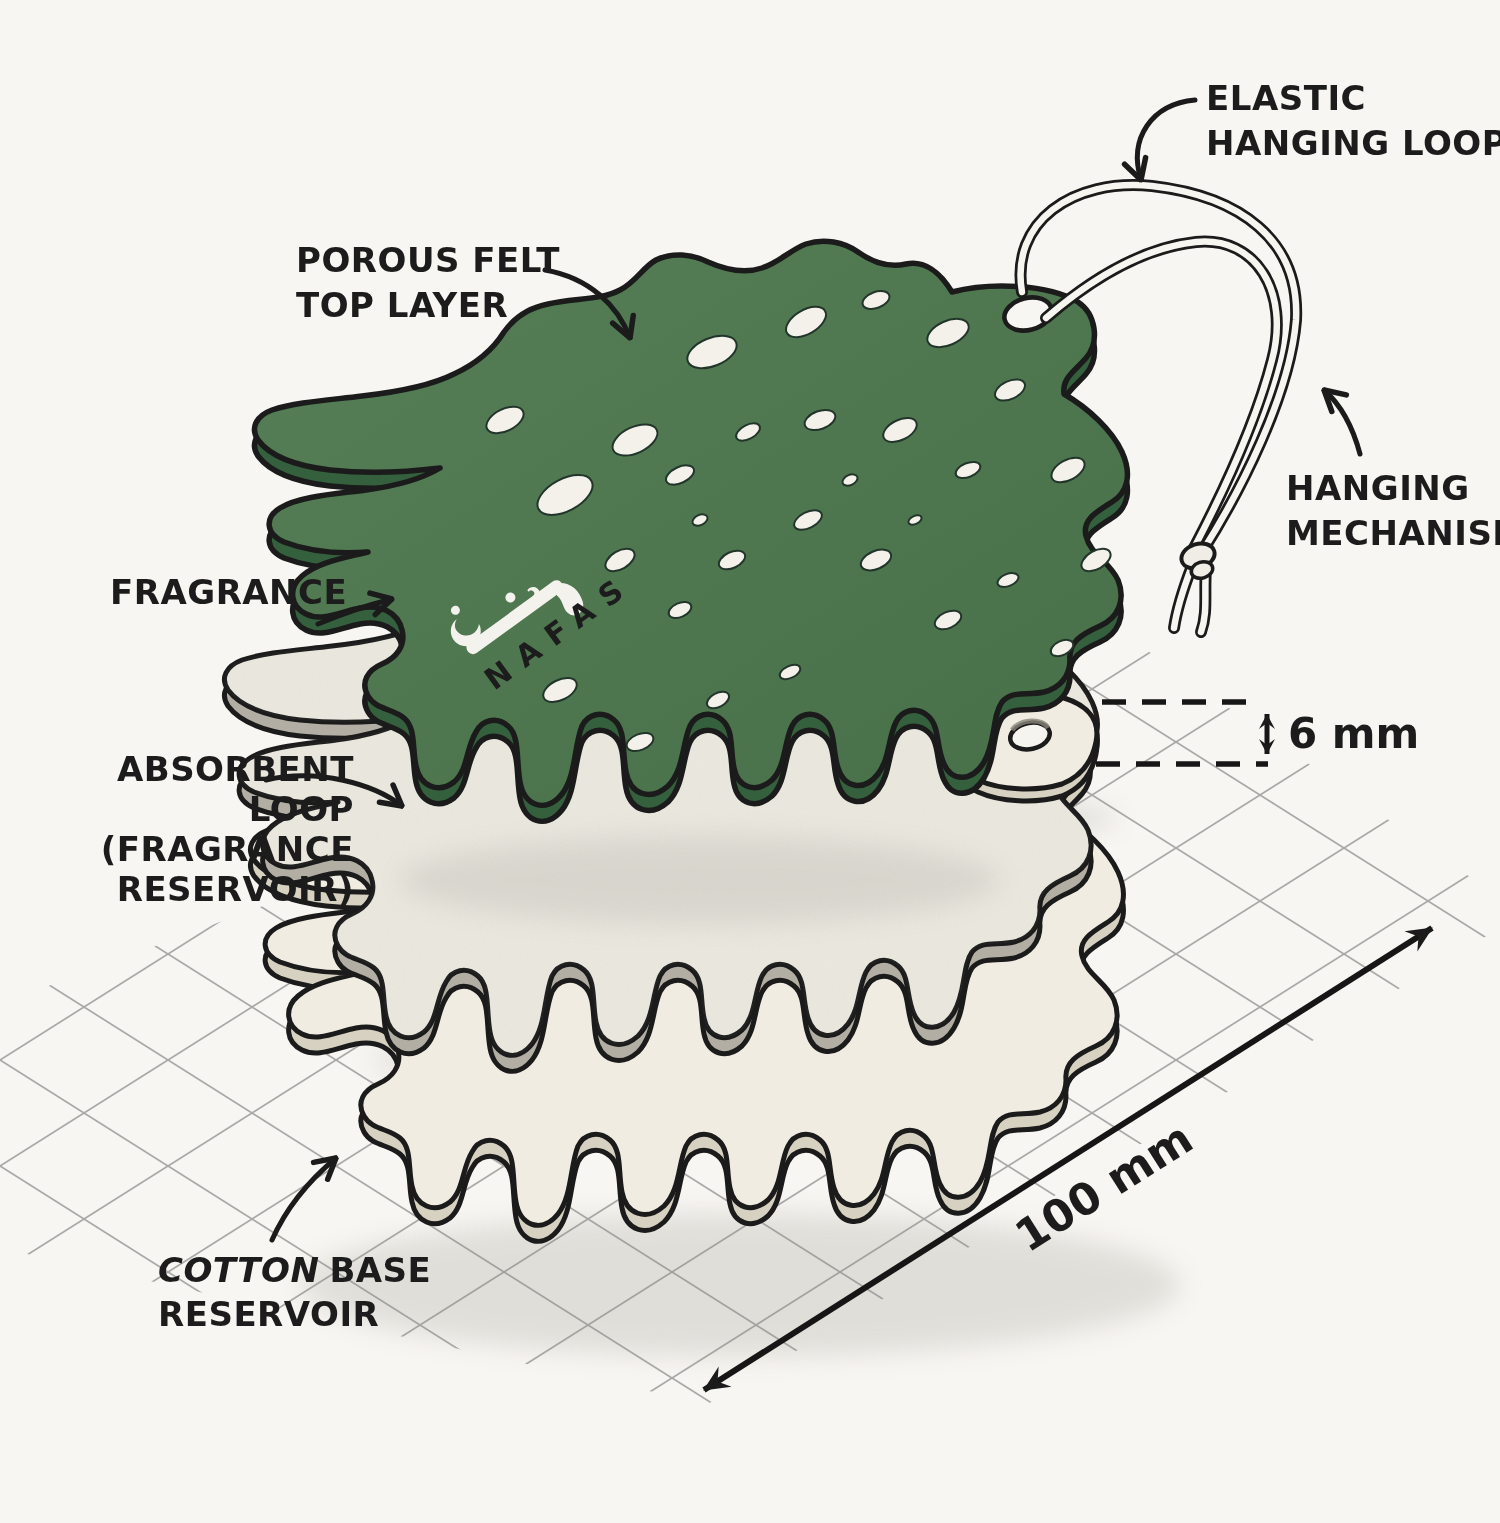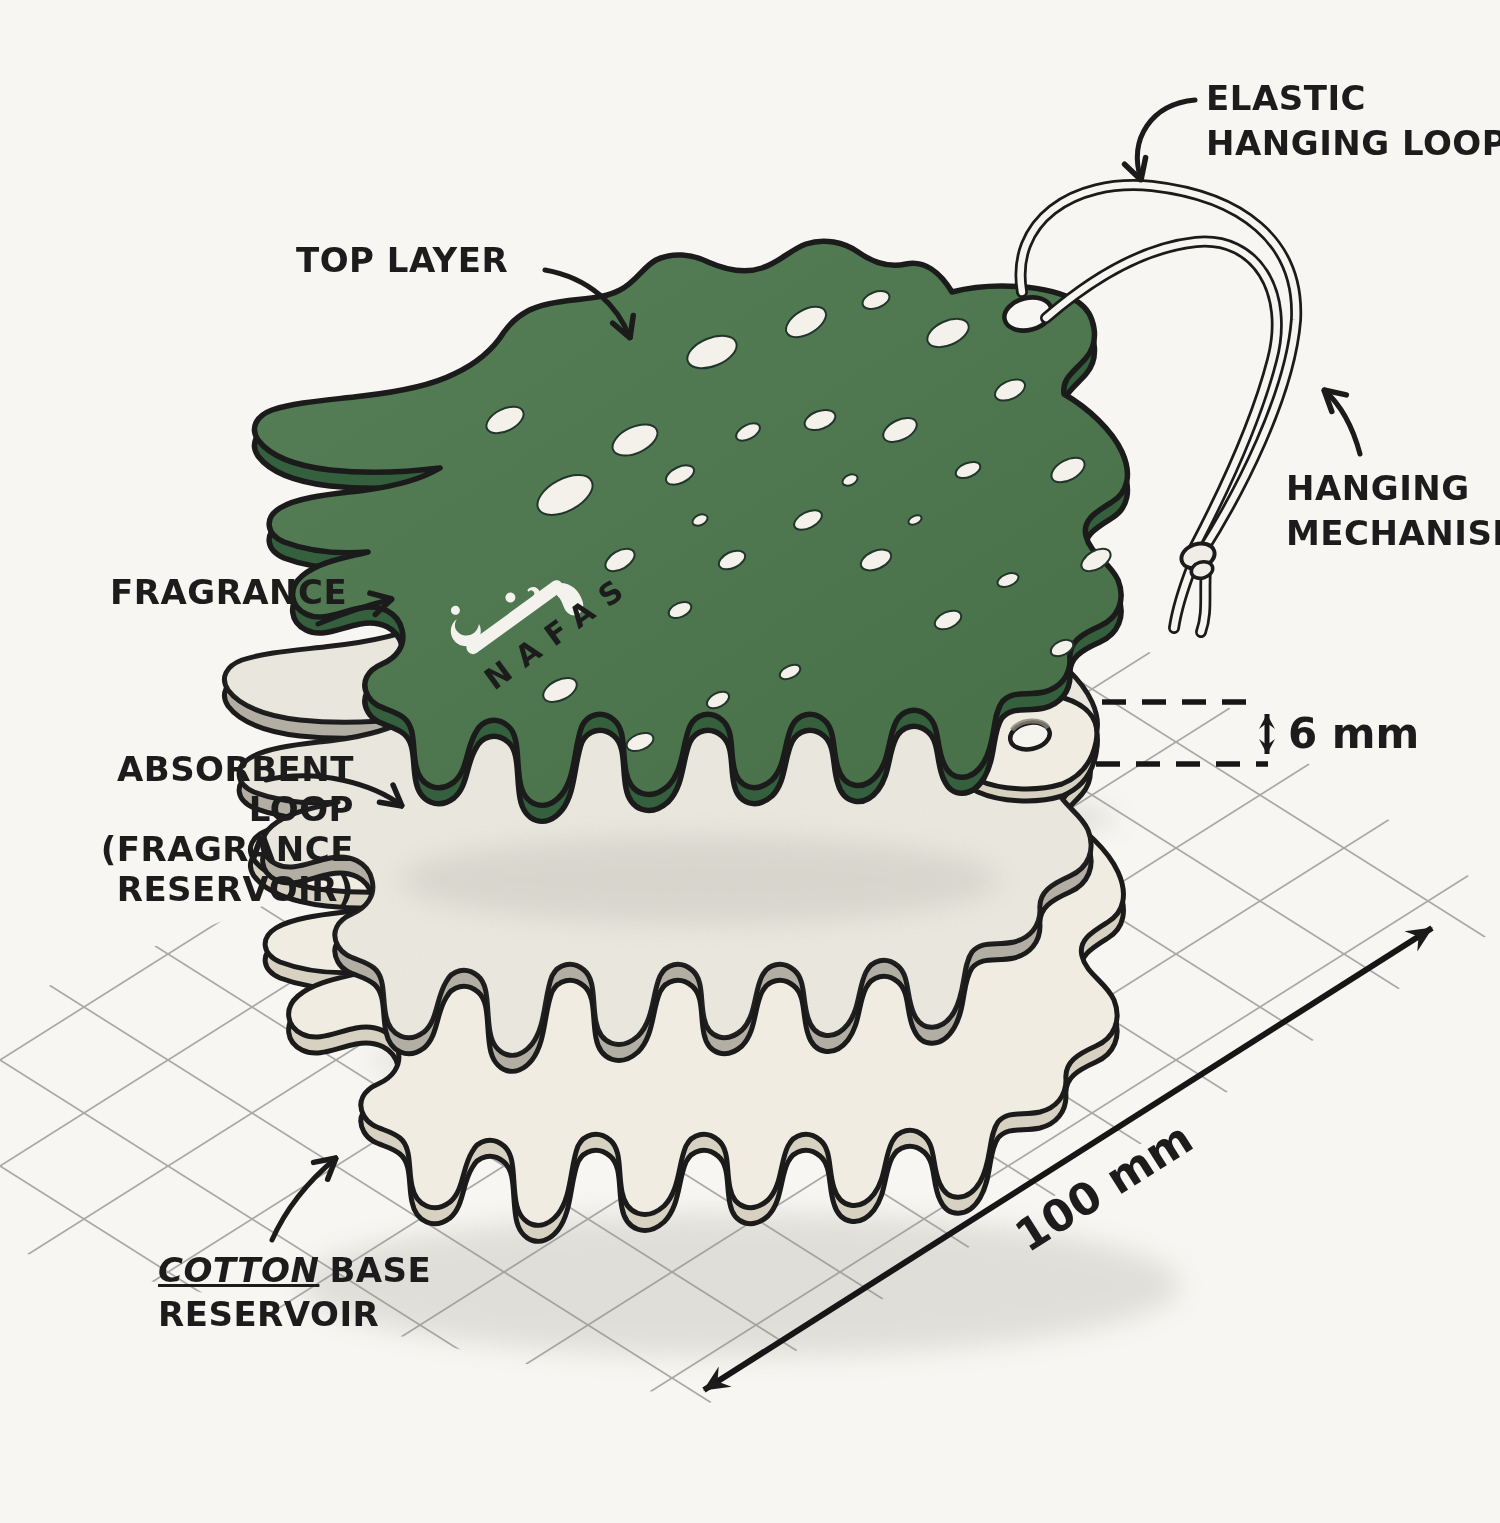--- a/index.html
+++ b/index.html
@@ -15,21 +15,21 @@
     position:absolute;
     color:#1c1c1c;
     font-weight:700;
     font-size:34px;
     line-height:1.32;
     letter-spacing:.5px;
     white-space:nowrap;
   }
   .lbl .ln{display:block;}
   .center{text-align:right;white-space:normal;}
-  .ital{font-style:italic;margin-right:10px;text-decoration:underline;}
+  .ital{font-style:italic;margin-right:10px;}
   svg text{
     font-family:"DejaVu Sans",sans-serif;
     font-weight:700;
     fill:#1c1c1c;
   }
   
   .base-side{fill:#d7d1c1;stroke:#1b1b1b;stroke-width:5;stroke-linejoin:round;}
   .base-face{fill:#f0ece2;stroke:#1b1b1b;stroke-width:5;stroke-linejoin:round;}
   .core-side{fill:#b2aea3;stroke:#1b1b1b;stroke-width:5;stroke-linejoin:round;}
   .core-face{fill:#ece9e0;stroke:#1b1b1b;stroke-width:5;stroke-linejoin:round;}
@@ -190,20 +190,21 @@
       <path class="handarrow" marker-end="url(#ah)" d="M 1195 100 C 1152 104 1128 138 1141 180"></path>
       <path class="handarrow" marker-end="url(#ah)" d="M 545 270 C 590 278 618 306 630 338"></path>
       <path class="handarrow" marker-end="url(#ah)" d="M 318 624 C 344 613 368 605 392 599"></path>
       <path class="handarrow" marker-end="url(#ah)" d="M 266 780 C 318 768 374 784 402 806"></path>
       <path class="handarrow" marker-end="url(#ah)" d="M 1360 454 C 1352 424 1340 404 1324 390"></path>
       <path class="handarrow" marker-end="url(#ah)" d="M 272 1240 C 288 1204 312 1178 336 1158"></path>
     </g>
   </svg>
 
   <div class="lbl" style="left:296px;top:238px;">
+    <span class="ln">POROUS FELT</span>
     <span class="ln">TOP LAYER</span>
   </div>
 
   <div class="lbl" style="left:1206px;top:76px;">
     <span class="ln">ELASTIC</span>
     <span class="ln">HANGING LOOP</span>
   </div>
 
   <div class="lbl" style="left:1286px;top:466px;">
     <span class="ln">HANGING</span>

